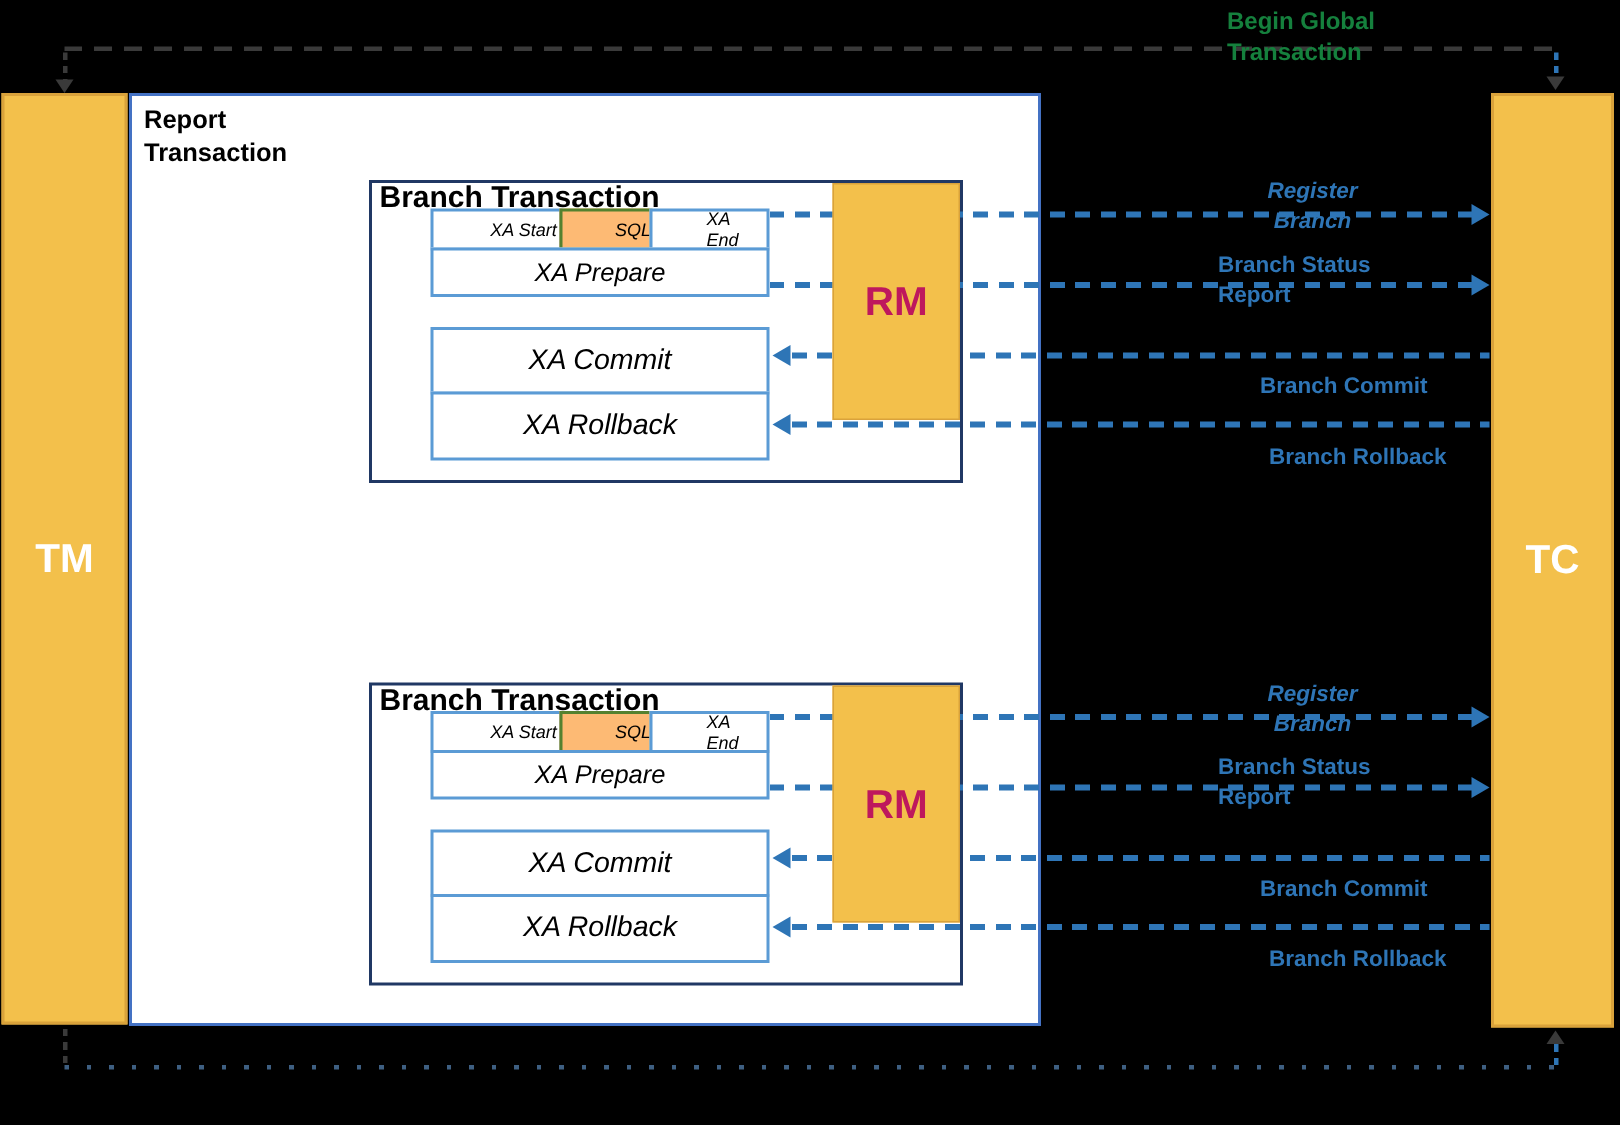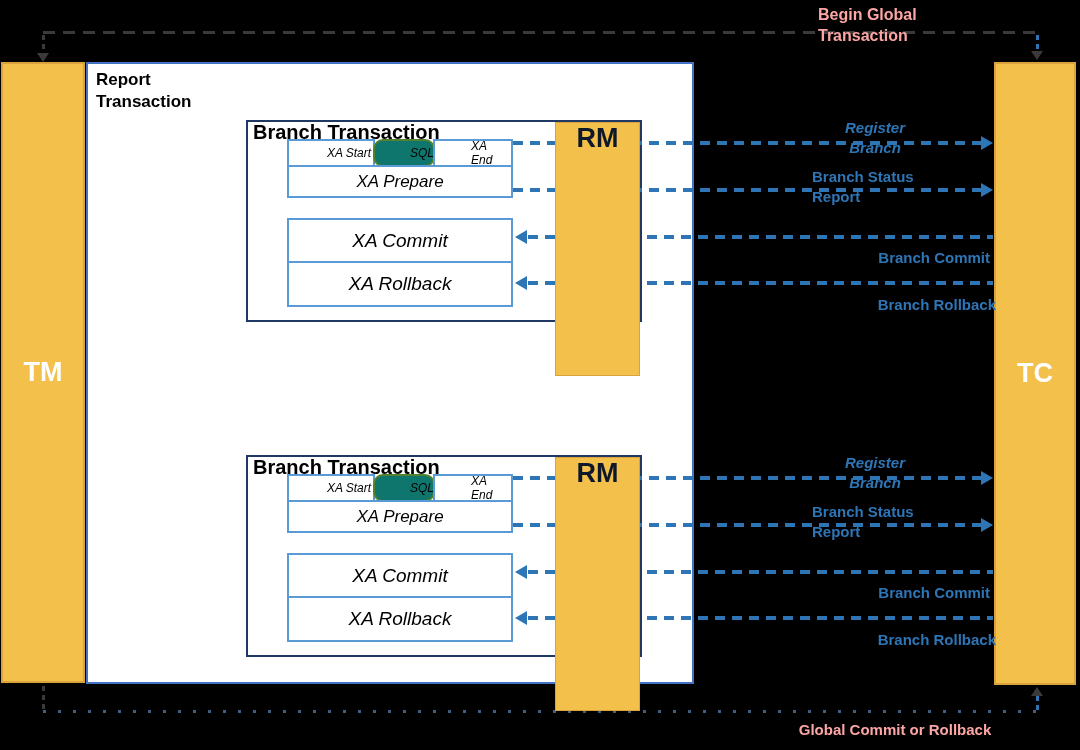--- a/index.html
+++ b/index.html
@@ -37,63 +37,63 @@
 
   
   .cell{
     border:2px solid #5B9BD5;box-sizing:border-box;background:#fff;
     display:flex;align-items:center;justify-content:center;
     font-style:italic;color:#000;z-index:1;
   }
   .cell.small{font-size:12px;padding-left:36px;}
   .cell.mid{font-size:17px;}
   .cell.big{font-size:19px;}
-  .cell.green{background:#0f766e;border-color:#54812F;border-radius:10px;}
+  .cell.green{background:#fdba74;border-color:#54812F;}
 
   
   .rm-box{
-    left:555px;width:85px;height:254px;background:#F3C04B;border:1px solid #D9A23B;
-    box-sizing:border-box;display:flex;justify-content:center;
-    color:#0f172a;font-weight:bold;font-size:27px;z-index:2;
+    left:555px;width:85px;height:158px;background:#F3C04B;border:1px solid #D9A23B;
+    box-sizing:border-box;display:flex;align-items:center;justify-content:center;
+    color:#be185d;font-weight:bold;font-size:27px;z-index:2;
   }
   #rm1{top:122px;} #rm2{top:457px;}
 
   
   .hline-blue{
     height:4px;z-index:1;
     background:repeating-linear-gradient(90deg,#2E75B6 0 10px,transparent 10px 17px);
   }
   .arr{width:0;height:0;z-index:1;}
   .arr-right{border-top:7px solid transparent;border-bottom:7px solid transparent;border-left:12px solid #2E75B6;}
   .arr-left{border-top:7px solid transparent;border-bottom:7px solid transparent;border-right:12px solid #2E75B6;}
   .arr-down-dark{border-left:6px solid transparent;border-right:6px solid transparent;border-top:9px solid #3a3a3a;}
   .arr-up-dark{border-left:6px solid transparent;border-right:6px solid transparent;border-bottom:9px solid #3a3a3a;}
 
   
   .msg{color:#2E75B6;font-weight:bold;font-size:15px;line-height:20px;z-index:3;}
-  .msg.center{text-align:center;font-style:italic;} .msg.right{text-align:right;}
+  .msg.center{text-align:center;font-style:italic;} .msg.right{}
 
   
   .hline-dark{
     height:3px;z-index:1;
     background:repeating-linear-gradient(90deg,#3a3a3a 0 12px,transparent 12px 20px);
   }
   .vline-dark{
     width:3px;z-index:1;
     background:repeating-linear-gradient(180deg,#3a3a3a 0 5px,transparent 5px 9px);
   }
   .vline-blue{
     width:3px;z-index:1;
     background:repeating-linear-gradient(180deg,#2E75B6 0 5px,transparent 5px 9px);
   }
   .hline-dots{
     height:3px;z-index:1;
     background:repeating-linear-gradient(90deg,#3E5F82 0 3px,transparent 3px 15px);
   }
-  .dark-label{color:#fca5a5;font-weight:bold;font-size:16px;line-height:21px;z-index:3;}
+  .dark-label{color:#15803d;font-weight:bold;font-size:16px;line-height:21px;z-index:3;}
 </style>
 </head>
 <body>
 
 <div id="stage">
 
   <div class="abs hline-dark" style="left:43px;top:31px;width:993px;"></div>
   <div class="abs vline-dark" style="left:42px;top:35px;height:19px;"></div>
   <div class="abs arr arr-down-dark" style="left:37px;top:53px;"></div>
   <div class="abs vline-blue" style="left:1036px;top:35px;height:17px;"></div>
@@ -169,15 +169,14 @@
 Branch</div>
   <div class="abs msg pre" style="left:812px;top:502px;width:140px;">Branch Status
 Report</div>
   <div class="abs msg right" style="left:840px;top:583px;width:150px;">Branch Commit</div>
   <div class="abs msg right" style="left:846px;top:630px;width:150px;">Branch Rollback</div>
 
   <div class="abs vline-dark" style="left:42px;top:686px;height:23px;"></div>
   <div class="abs hline-dots" style="left:43px;top:710px;width:994px;"></div>
   <div class="abs vline-blue" style="left:1036px;top:696px;height:15px;"></div>
   <div class="abs arr arr-up-dark" style="left:1031px;top:687px;"></div>
-  <div class="abs dark-label" style="left:785px;top:719px;width:220px;text-align:center;font-size:15px;">Global Commit or Rollback</div>
 
 </div>
 
 </body></html>

